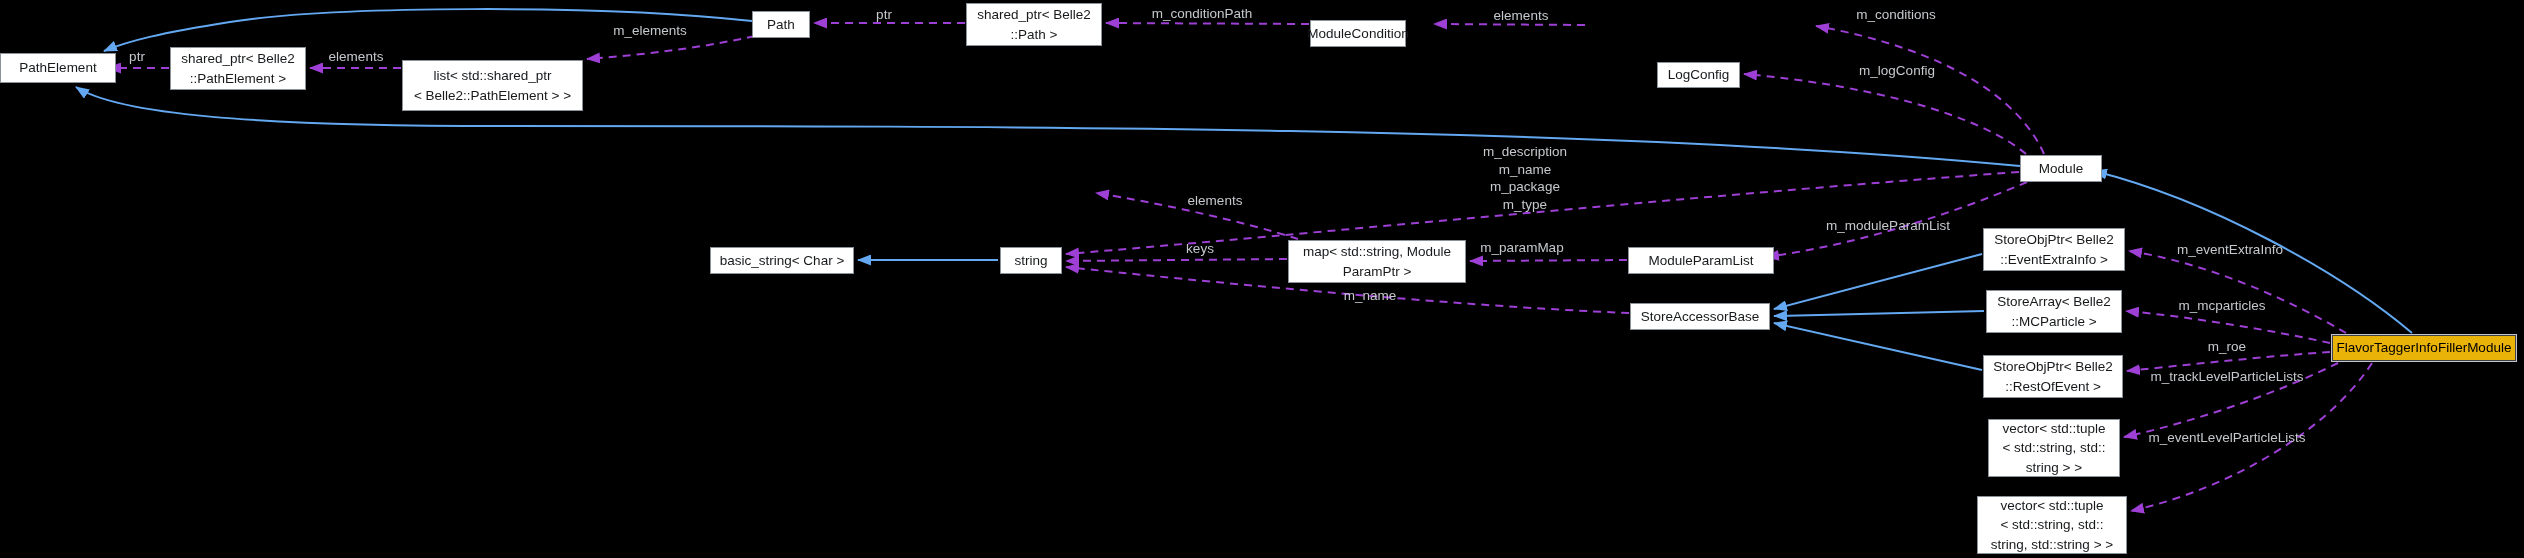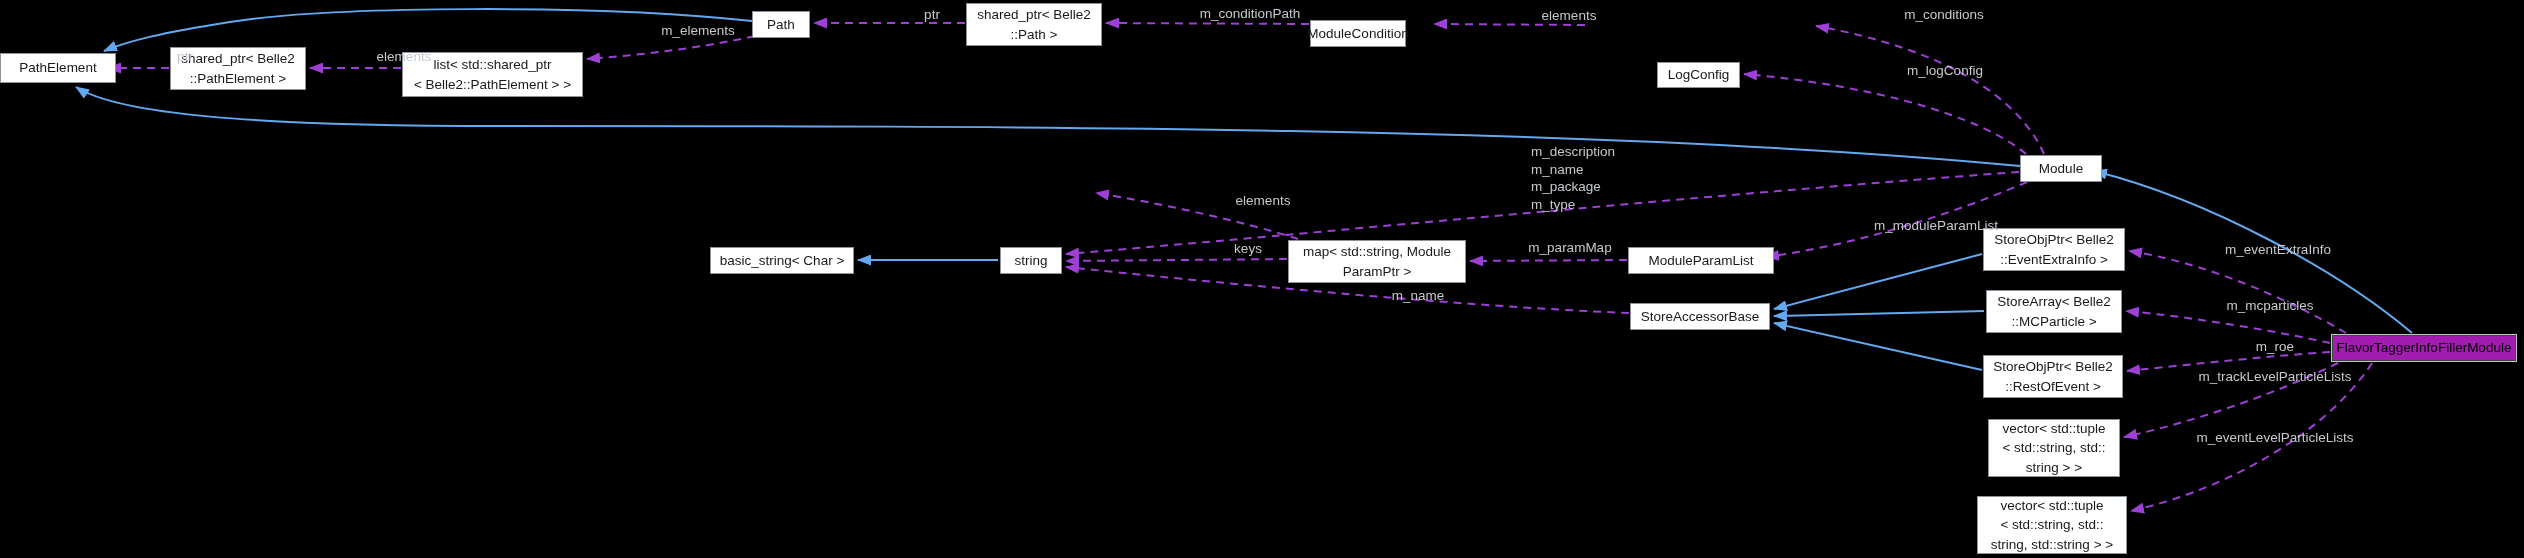--- a/index.html
+++ b/index.html
@@ -19,36 +19,35 @@
     color:#17191b;
     font-size:13.5px;
     line-height:1.42;
     display:flex;align-items:center;justify-content:center;
     text-align:center;
     white-space:pre-line;
     padding:1px 4px;
     cursor:pointer;
   }
   .node.hl{
-    background:#a21caf;
+    background:#eab308;
     border:1.5px solid #c2c6ca;
     box-shadow:inset 0 0 0 1px #3f4144;
     color:#000;
     cursor:default;
   }
   .elabel{
     position:absolute;
     transform:translate(-50%,-50%);
     color:#c5c9cd;
     font-size:13.5px;
     line-height:1.3;
     white-space:pre-line;
-    text-align:left;
+    text-align:center;
     pointer-events:none;
-    margin-left:48px;
   }
 </style>
 </head>
 <body>
 
 <div class="canvas">
 
   <svg class="edges" viewBox="0 0 2524 558" xmlns="http://www.w3.org/2000/svg">
     <defs>
       <marker id="ab" markerUnits="userSpaceOnUse" markerWidth="14" markerHeight="11" refX="13" refY="5.5" orient="auto">
@@ -88,21 +87,21 @@
       <path d="M 2330 343 C 2270 330 2192 317 2126 311" marker-end="url(#ap)"></path>
       <path d="M 2330 352 C 2270 356 2194 364 2127 371" marker-end="url(#ap)"></path>
       <path d="M 2338 363 C 2280 392 2198 421 2124 437" marker-end="url(#ap)"></path>
       <path d="M 2372 363 C 2332 425 2240 486 2131 511" marker-end="url(#ap)"></path>
     </g>
   </svg>
 
   <div class="node" style="left:0;top:53px;width:116px;height:30px">PathElement</div>
   <div class="node" style="left:170px;top:47px;width:136px;height:43px">shared_ptr&lt; Belle2
 ::PathElement &gt;</div>
-  <div class="node" style="left:402px;top:52px;width:181px;height:45px">list&lt; std::shared_ptr
+  <div class="node" style="left:402px;top:60px;width:181px;height:51px">list&lt; std::shared_ptr
 &lt; Belle2::PathElement &gt; &gt;</div>
   <div class="node" style="left:752px;top:11px;width:58px;height:27px">Path</div>
   <div class="node" style="left:966px;top:3px;width:136px;height:43px">shared_ptr&lt; Belle2
 ::Path &gt;</div>
   <div class="node" style="left:1310px;top:20px;width:96px;height:27px">ModuleCondition</div>
   <div class="node" style="left:1657px;top:62px;width:83px;height:26px">LogConfig</div>
   <div class="node" style="left:2020px;top:155px;width:82px;height:27px">Module</div>
   <div class="node" style="left:710px;top:247px;width:144px;height:27px">basic_string&lt; Char &gt;</div>
   <div class="node" style="left:1000px;top:247px;width:62px;height:27px">string</div>
   <div class="node" style="left:1288px;top:240px;width:178px;height:43px">map&lt; std::string, Module

